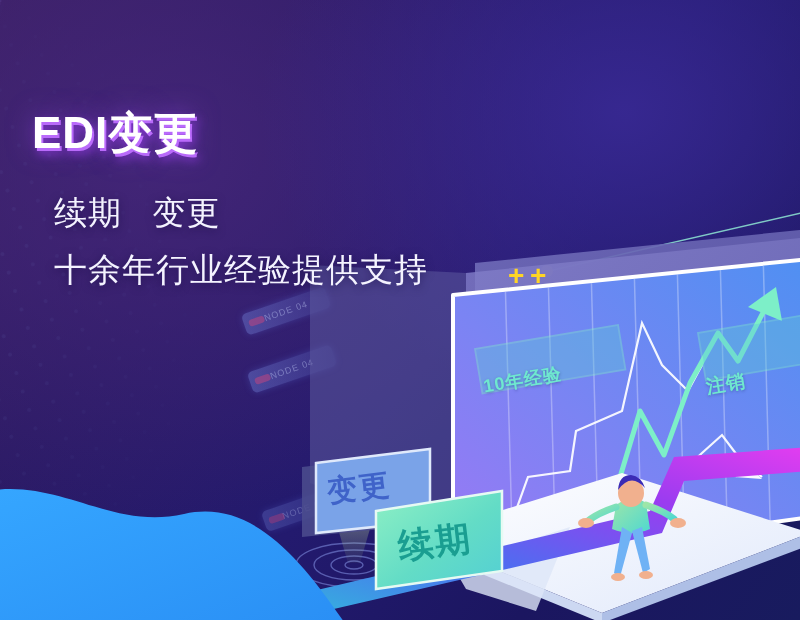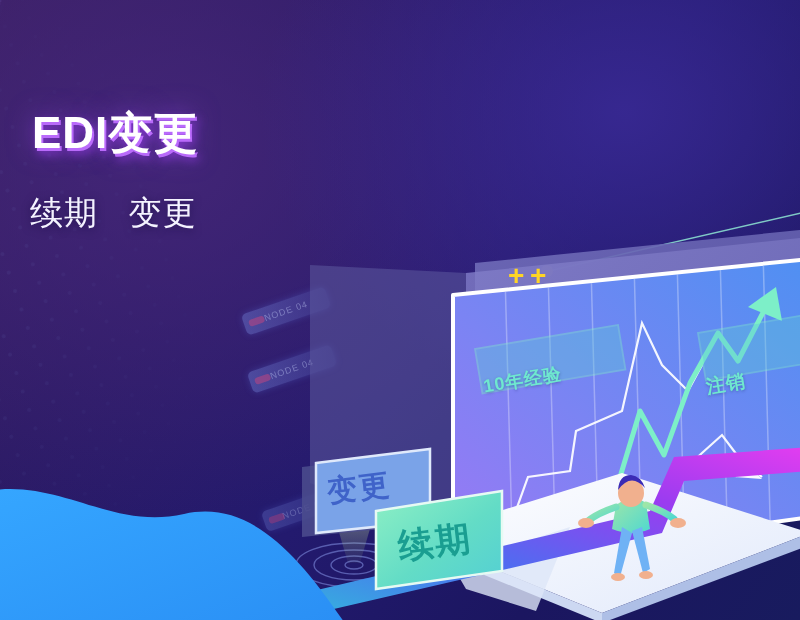--- a/index.html
+++ b/index.html
@@ -52,21 +52,21 @@
     position:absolute;left:32px;top:82px;
     font-size:44px;font-weight:bold;color:#ffffff;letter-spacing:1px;line-height:1;
     text-shadow:
       2px 3px 0 rgba(190,110,255,.95),
       4px 6px 10px rgba(150,60,230,.75),
       0 0 26px rgba(160,80,240,.55);
   }
   .sublist{position:absolute;left:30px;top:196px;}
   .subline{
     font-size:33px;color:#f4f3ff;line-height:1;margin-bottom:24px;
-    letter-spacing:1px;text-shadow:0 2px 8px rgba(20,10,60,.6);white-space:pre;
+    letter-spacing:1px;text-shadow:0 2px 8px rgba(20,10,60,.6);white-space:pre;margin-left:24px;
   }
 
   
   .wave{position:absolute;left:-6px;bottom:-4px;width:350px;height:180px;}
 
   
   .illo{position:absolute;left:270px;top:215px;width:540px;height:410px;}
   .illo svg{display:block;overflow:visible;}
 
   .scr-label{
@@ -235,20 +235,21 @@
 
   <div class="scr-label" id="lbl-exp">10年经验</div>
   <div class="scr-label" id="lbl-cancel">注销</div>
   <div class="card-label" id="lbl-change">变更</div>
   <div class="card-label" id="lbl-renew">续期</div>
 
   <h1 class="headline">EDI变更</h1>
 
   <div class="sublist">
     <div class="subline">续期   变更</div>
+    <div class="subline">十余年行业经验提供支持</div>
   </div>
 
   <svg class="wave" viewBox="0 0 350 180" xmlns="http://www.w3.org/2000/svg">
     <defs>
       <linearGradient id="gWave" x1="0" y1="0" x2="1" y2="1">
         <stop offset="0%" stop-color="#35a6ff"></stop>
         <stop offset="100%" stop-color="#2a8ff5"></stop>
       </linearGradient>
     </defs>
     <path d="M0,46 C70,38 120,86 190,70 C252,56 300,104 350,178 L350,180 L0,180 Z" fill="url(#gWave)"></path>

